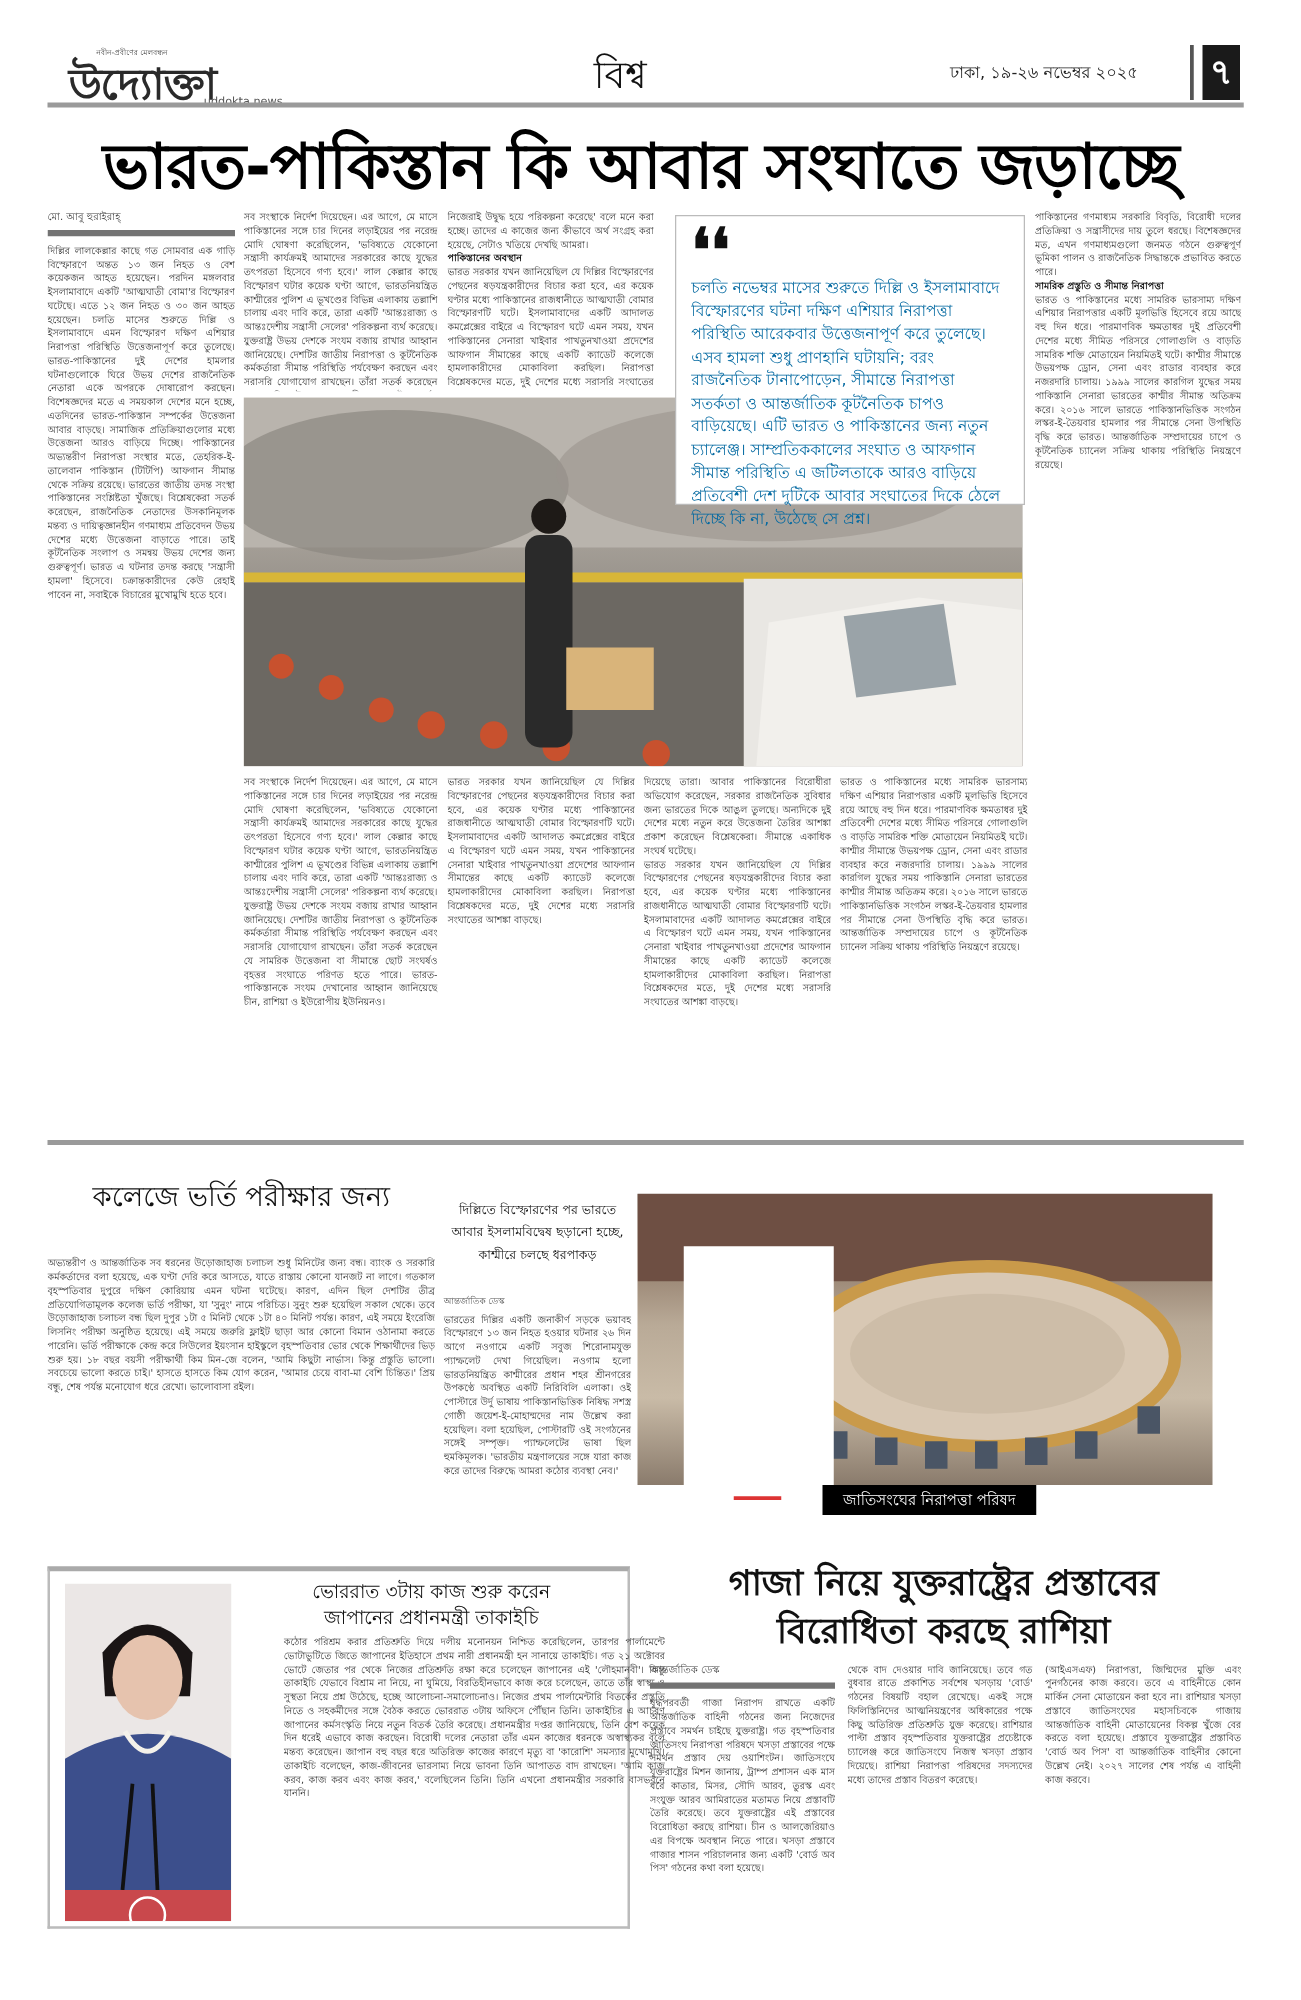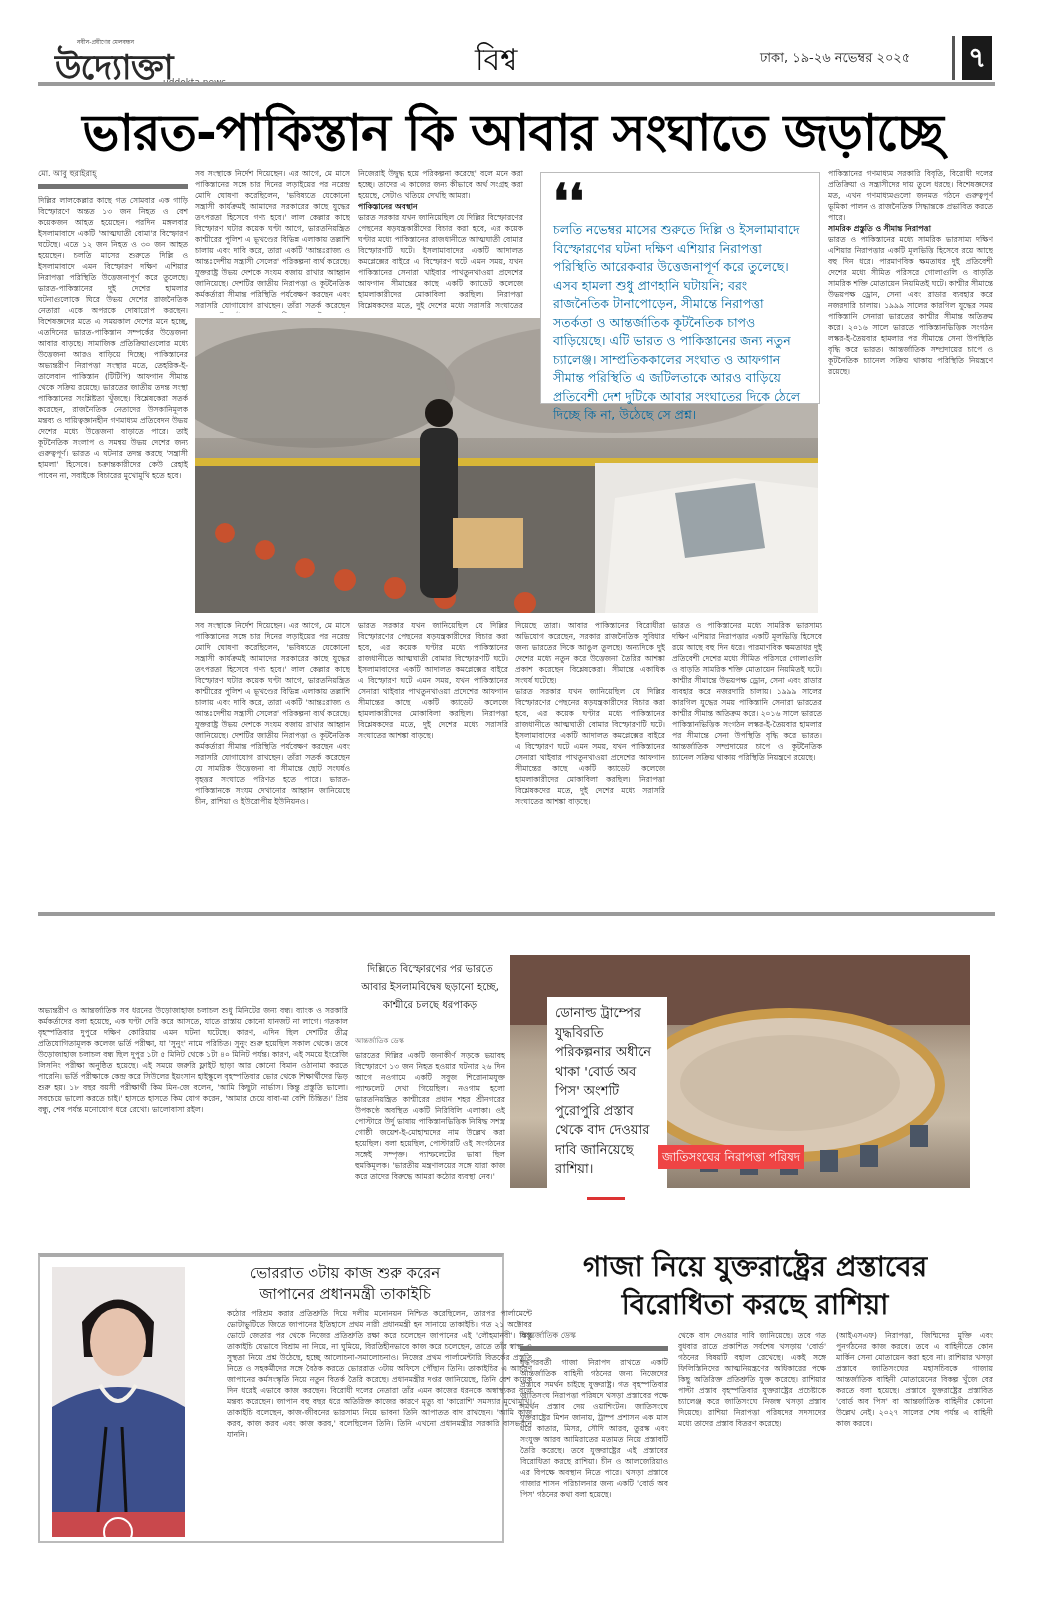--- a/index.html
+++ b/index.html
@@ -22,21 +22,21 @@
   .sub { font-weight: bold; color: #111; }
   .photo-main { left: 195px; top: 318px; width: 623px; height: 295px; overflow: hidden; background: linear-gradient(180deg,#cfcac3 0%,#a9a39b 35%,#8f8a83 60%,#b7b1aa 100%); }
   .pullquote { left: 540px; top: 172px; width: 280px; height: 232px; background: #fff; border: 1px solid #bbb; padding: 8px 12px; }
   .pullquote .q { font-size: 48px; line-height: 40px; font-weight: bold; color: #111; font-family: "DejaVu Serif", serif; }
   .pullquote .t { font-size: 12.5px; line-height: 18.5px; color: #0369a1; }
   
   .h2 { text-align: center; color: #111; }
   .un-photo { left: 510px; top: 955px; width: 460px; height: 233px; overflow: hidden; background: linear-gradient(180deg,#6e5a4e 0%,#8d7766 20%,#b9aa97 45%,#c9bba7 70%,#8a7b6c 100%); }
   .un-box { left: 547px; top: 997px; width: 120px; height: 205px; background: #fff; padding: 6px 8px; font-size: 13px; line-height: 19.5px; color: #111; }
   .un-box .red { position: absolute; left: 40px; bottom: 2px; width: 38px; height: 3px; background: #d33; }
-  .caption { left: 658px; top: 1145px; width: 146px; height: 24px; background: #ef4444; color: #fff; font-size: 12px; text-align: center; line-height: 24px; }
+  .caption { left: 658px; top: 1188px; width: 171px; height: 24px; background: #000000; color: #fff; font-size: 12px; text-align: center; line-height: 24px; }
   .jp-box { left: 38px; top: 1253px; width: 466px; height: 290px; border: 2px solid #bbb; border-top: 4px solid #aaa; }
   .jp-photo { left: 52px; top: 1267px; width: 133px; height: 270px; overflow: hidden; background: #ece9e8; }
 </style>
 </head>
 <body>
 
 <div class="abs logo">
   <span class="tag">নবীন-প্রবীণের মেলবন্ধন</span>
   <span class="name">উদ্যোক্তা</span>
   <span class="url">uddokta.news</span>
@@ -109,20 +109,21 @@
   <div>দিয়েছে তারা। আবার পাকিস্তানের বিরোধীরা অভিযোগ করেছেন, সরকার রাজনৈতিক সুবিধার জন্য ভারতের দিকে আঙুল তুলছে। অন্যদিকে দুই দেশের মধ্যে নতুন করে উত্তেজনা তৈরির আশঙ্কা প্রকাশ করেছেন বিশ্লেষকেরা। সীমান্তে একাধিক সংঘর্ষ ঘটেছে।</div>
   <div>ভারত সরকার যখন জানিয়েছিল যে দিল্লির বিস্ফোরণের পেছনের ষড়যন্ত্রকারীদের বিচার করা হবে, এর কয়েক ঘণ্টার মধ্যে পাকিস্তানের রাজধানীতে আত্মঘাতী বোমার বিস্ফোরণটি ঘটে। ইসলামাবাদের একটি আদালত কমপ্লেক্সের বাইরে এ বিস্ফোরণ ঘটে এমন সময়, যখন পাকিস্তানের সেনারা খাইবার পাখতুনখাওয়া প্রদেশের আফগান সীমান্তের কাছে একটি ক্যাডেট কলেজে হামলাকারীদের মোকাবিলা করছিল। নিরাপত্তা বিশ্লেষকদের মতে, দুই দেশের মধ্যে সরাসরি সংঘাতের আশঙ্কা বাড়ছে।</div>
 </div>
 <div class="abs col" style="left:672px;top:620px;width:150px;height:285px;">
   <div>ভারত ও পাকিস্তানের মধ্যে সামরিক ভারসাম্য দক্ষিণ এশিয়ার নিরাপত্তার একটি মূলভিত্তি হিসেবে রয়ে আছে বহু দিন ধরে। পারমাণবিক ক্ষমতাধর দুই প্রতিবেশী দেশের মধ্যে সীমিত পরিসরে গোলাগুলি ও বাড়তি সামরিক শক্তি মোতায়েন নিয়মিতই ঘটে। কাশ্মীর সীমান্তে উভয়পক্ষ ড্রোন, সেনা এবং রাডার ব্যবহার করে নজরদারি চালায়। ১৯৯৯ সালের কারগিল যুদ্ধের সময় পাকিস্তানি সেনারা ভারতের কাশ্মীর সীমান্ত অতিক্রম করে। ২০১৬ সালে ভারতে পাকিস্তানভিত্তিক সংগঠন লস্কর-ই-তৈয়বার হামলার পর সীমান্তে সেনা উপস্থিতি বৃদ্ধি করে ভারত। আন্তর্জাতিক সম্প্রদায়ের চাপে ও কূটনৈতিক চ্যানেল সক্রিয় থাকায় পরিস্থিতি নিয়ন্ত্রণে রয়েছে।</div>
 </div>
 
 <div class="abs rule" style="top:912px;height:4px;"></div>
 
 <div class="abs h2" style="left:38px;top:945px;width:310px;font-size:22px;line-height:28px;">
+  <div>কলেজে ভর্তি পরীক্ষার জন্য</div>
 </div>
 <div class="abs col" style="left:38px;top:1005px;width:310px;height:225px;">
   <div>অভ্যন্তরীণ ও আন্তর্জাতিক সব ধরনের উড়োজাহাজ চলাচল শুধু মিনিটের জন্য বন্ধ। ব্যাংক ও সরকারি কর্মকর্তাদের বলা হয়েছে, এক ঘণ্টা দেরি করে আসতে, যাতে রাস্তায় কোনো যানজট না লাগে। গতকাল বৃহস্পতিবার দুপুরে দক্ষিণ কোরিয়ায় এমন ঘটনা ঘটেছে। কারণ, এদিন ছিল দেশটির তীব্র প্রতিযোগিতামূলক কলেজ ভর্তি পরীক্ষা, যা 'সুনুং' নামে পরিচিত। সুনুং শুরু হয়েছিল সকাল থেকে। তবে উড়োজাহাজ চলাচল বন্ধ ছিল দুপুর ১টা ৫ মিনিট থেকে ১টা ৪০ মিনিট পর্যন্ত। কারণ, এই সময়ে ইংরেজি লিসনিং পরীক্ষা অনুষ্ঠিত হয়েছে। এই সময়ে জরুরি ফ্লাইট ছাড়া আর কোনো বিমান ওঠানামা করতে পারেনি। ভর্তি পরীক্ষাকে কেন্দ্র করে সিউলের ইয়ংসান হাইস্কুলে বৃহস্পতিবার ভোর থেকে শিক্ষার্থীদের ভিড় শুরু হয়। ১৮ বছর বয়সী পরীক্ষার্থী কিম মিন-জে বলেন, 'আমি কিছুটা নার্ভাস। কিন্তু প্রস্তুতি ভালো। সবচেয়ে ভালো করতে চাই।' হাসতে হাসতে কিম যোগ করেন, 'আমার চেয়ে বাবা-মা বেশি চিন্তিত।' প্রিয় বন্ধু, শেষ পর্যন্ত মনোযোগ ধরে রেখো। ভালোবাসা রইল।</div>
 </div>
 
 <div class="abs h2" style="left:355px;top:960px;width:150px;font-size:10px;line-height:18px;">দিল্লিতে বিস্ফোরণের পর ভারতে আবার ইসলামবিদ্বেষ ছড়ানো হচ্ছে, কাশ্মীরে চলছে ধরপাকড়</div>
 <div class="abs" style="left:355px;top:1035px;font-size:7px;color:#555;">আন্তর্জাতিক ডেস্ক</div>
 <div class="abs col" style="left:355px;top:1050px;width:150px;height:180px;">
   <div>ভারতের দিল্লির একটি জনাকীর্ণ সড়কে ভয়াবহ বিস্ফোরণে ১৩ জন নিহত হওয়ার ঘটনার ২৬ দিন আগে নওগামে একটি সবুজ শিরোনামযুক্ত প্যাম্ফলেট দেখা গিয়েছিল। নওগাম হলো ভারতনিয়ন্ত্রিত কাশ্মীরের প্রধান শহর শ্রীনগরের উপকণ্ঠে অবস্থিত একটি নিরিবিলি এলাকা। ওই পোস্টারে উর্দু ভাষায় পাকিস্তানভিত্তিক নিষিদ্ধ সশস্ত্র গোষ্ঠী জয়েশ-ই-মোহাম্মদের নাম উল্লেখ করা হয়েছিল। বলা হয়েছিল, পোস্টারটি ওই সংগঠনের সঙ্গেই সম্পৃক্ত। প্যাম্ফলেটের ভাষা ছিল হুমকিমূলক। 'ভারতীয় মন্ত্রণালয়ের সঙ্গে যারা কাজ করে তাদের বিরুদ্ধে আমরা কঠোর ব্যবস্থা নেব।'</div>
 </div>
@@ -137,21 +138,20 @@
         <rect x="190" y="195" width="18" height="22"></rect>
       <rect x="230" y="198" width="18" height="22"></rect>
         <rect x="270" y="198" width="18" height="22"></rect>
       <rect x="310" y="195" width="18" height="22"></rect>
         <rect x="350" y="190" width="18" height="22"></rect>
       <rect x="400" y="170" width="18" height="22"></rect>
     </g>
   </svg>
 </div>
 <div class="abs un-box">
-  <div>ডোনাল্ড ট্রাম্পের যুদ্ধবিরতি পরিকল্পনার অধীনে থাকা 'বোর্ড অব পিস' অংশটি পুরোপুরি প্রস্তাব থেকে বাদ দেওয়ার দাবি জানিয়েছে রাশিয়া।</div>
   <div class="red"></div>
 </div>
 <div class="abs caption">জাতিসংঘের নিরাপত্তা পরিষদ</div>
 
 <div class="abs jp-box"></div>
 <div class="abs jp-photo">
   <svg width="133" height="270" viewBox="0 0 133 270">
     <rect width="133" height="270" fill="#ebe7e6"></rect>
     <path d="M30 55 Q66 10 102 55 L100 90 L32 90 Z" fill="#1a1515"></path>
     <ellipse cx="66" cy="75" rx="28" ry="34" fill="#e6c3ae"></ellipse>

